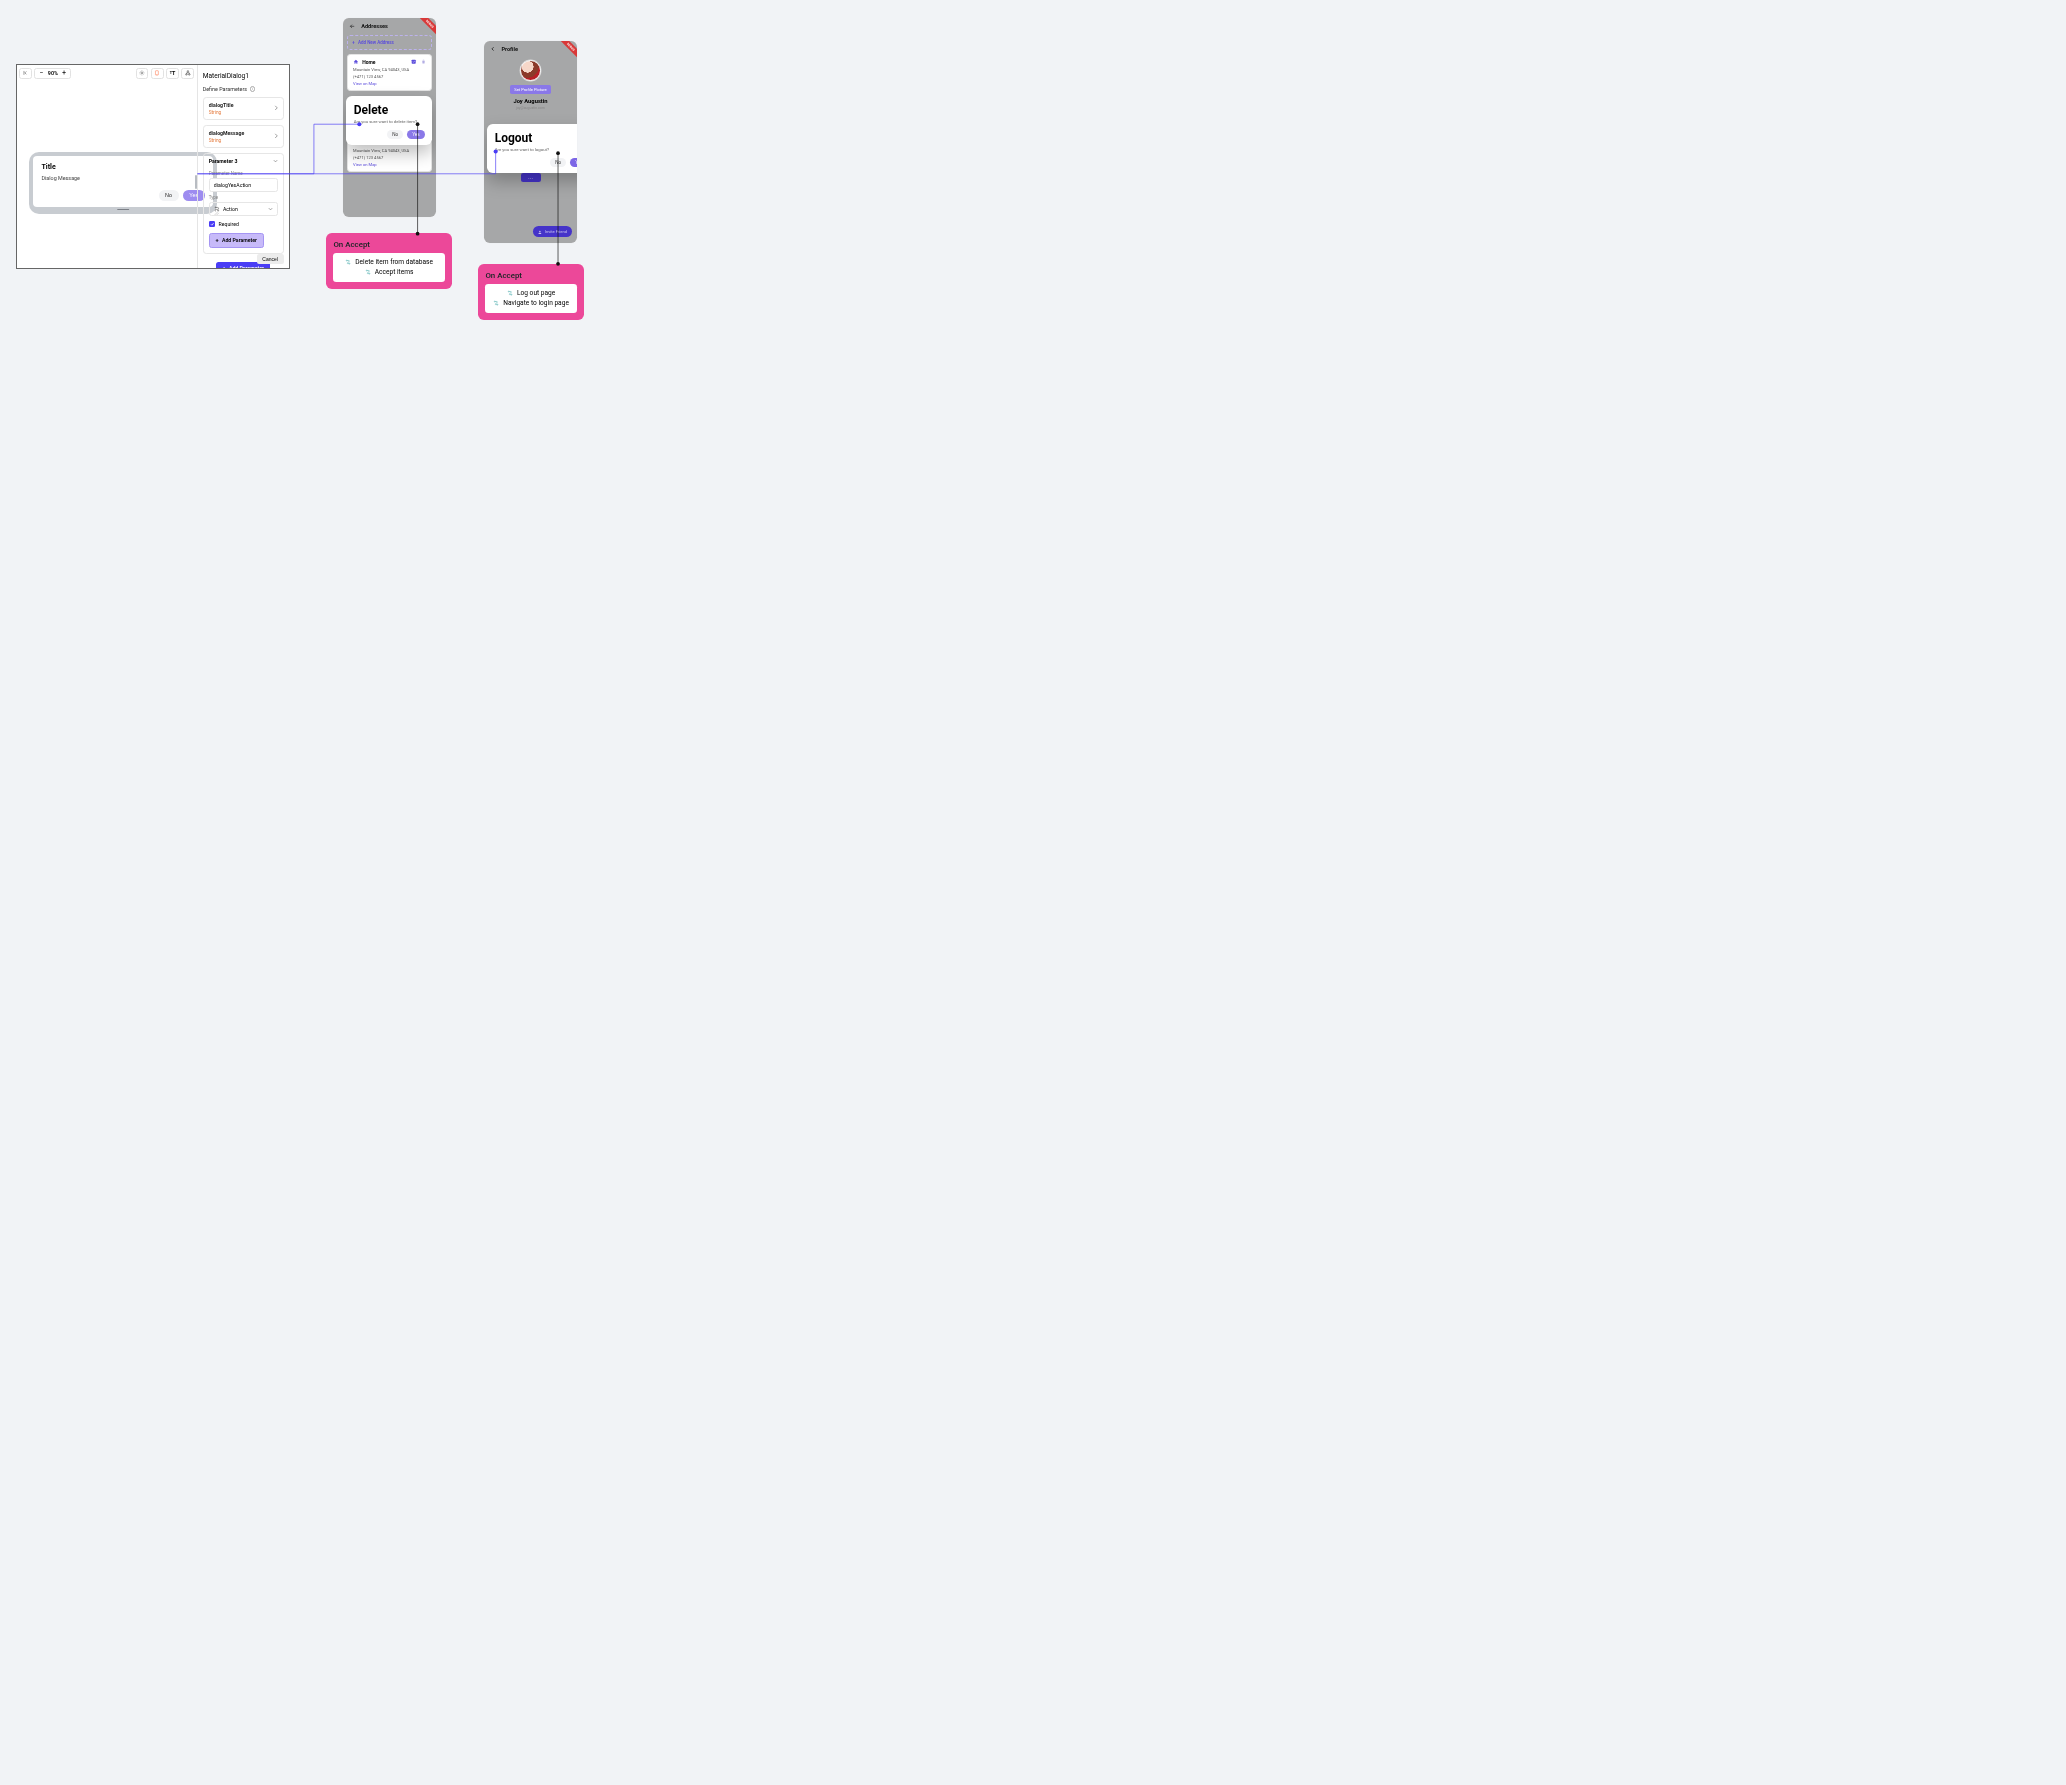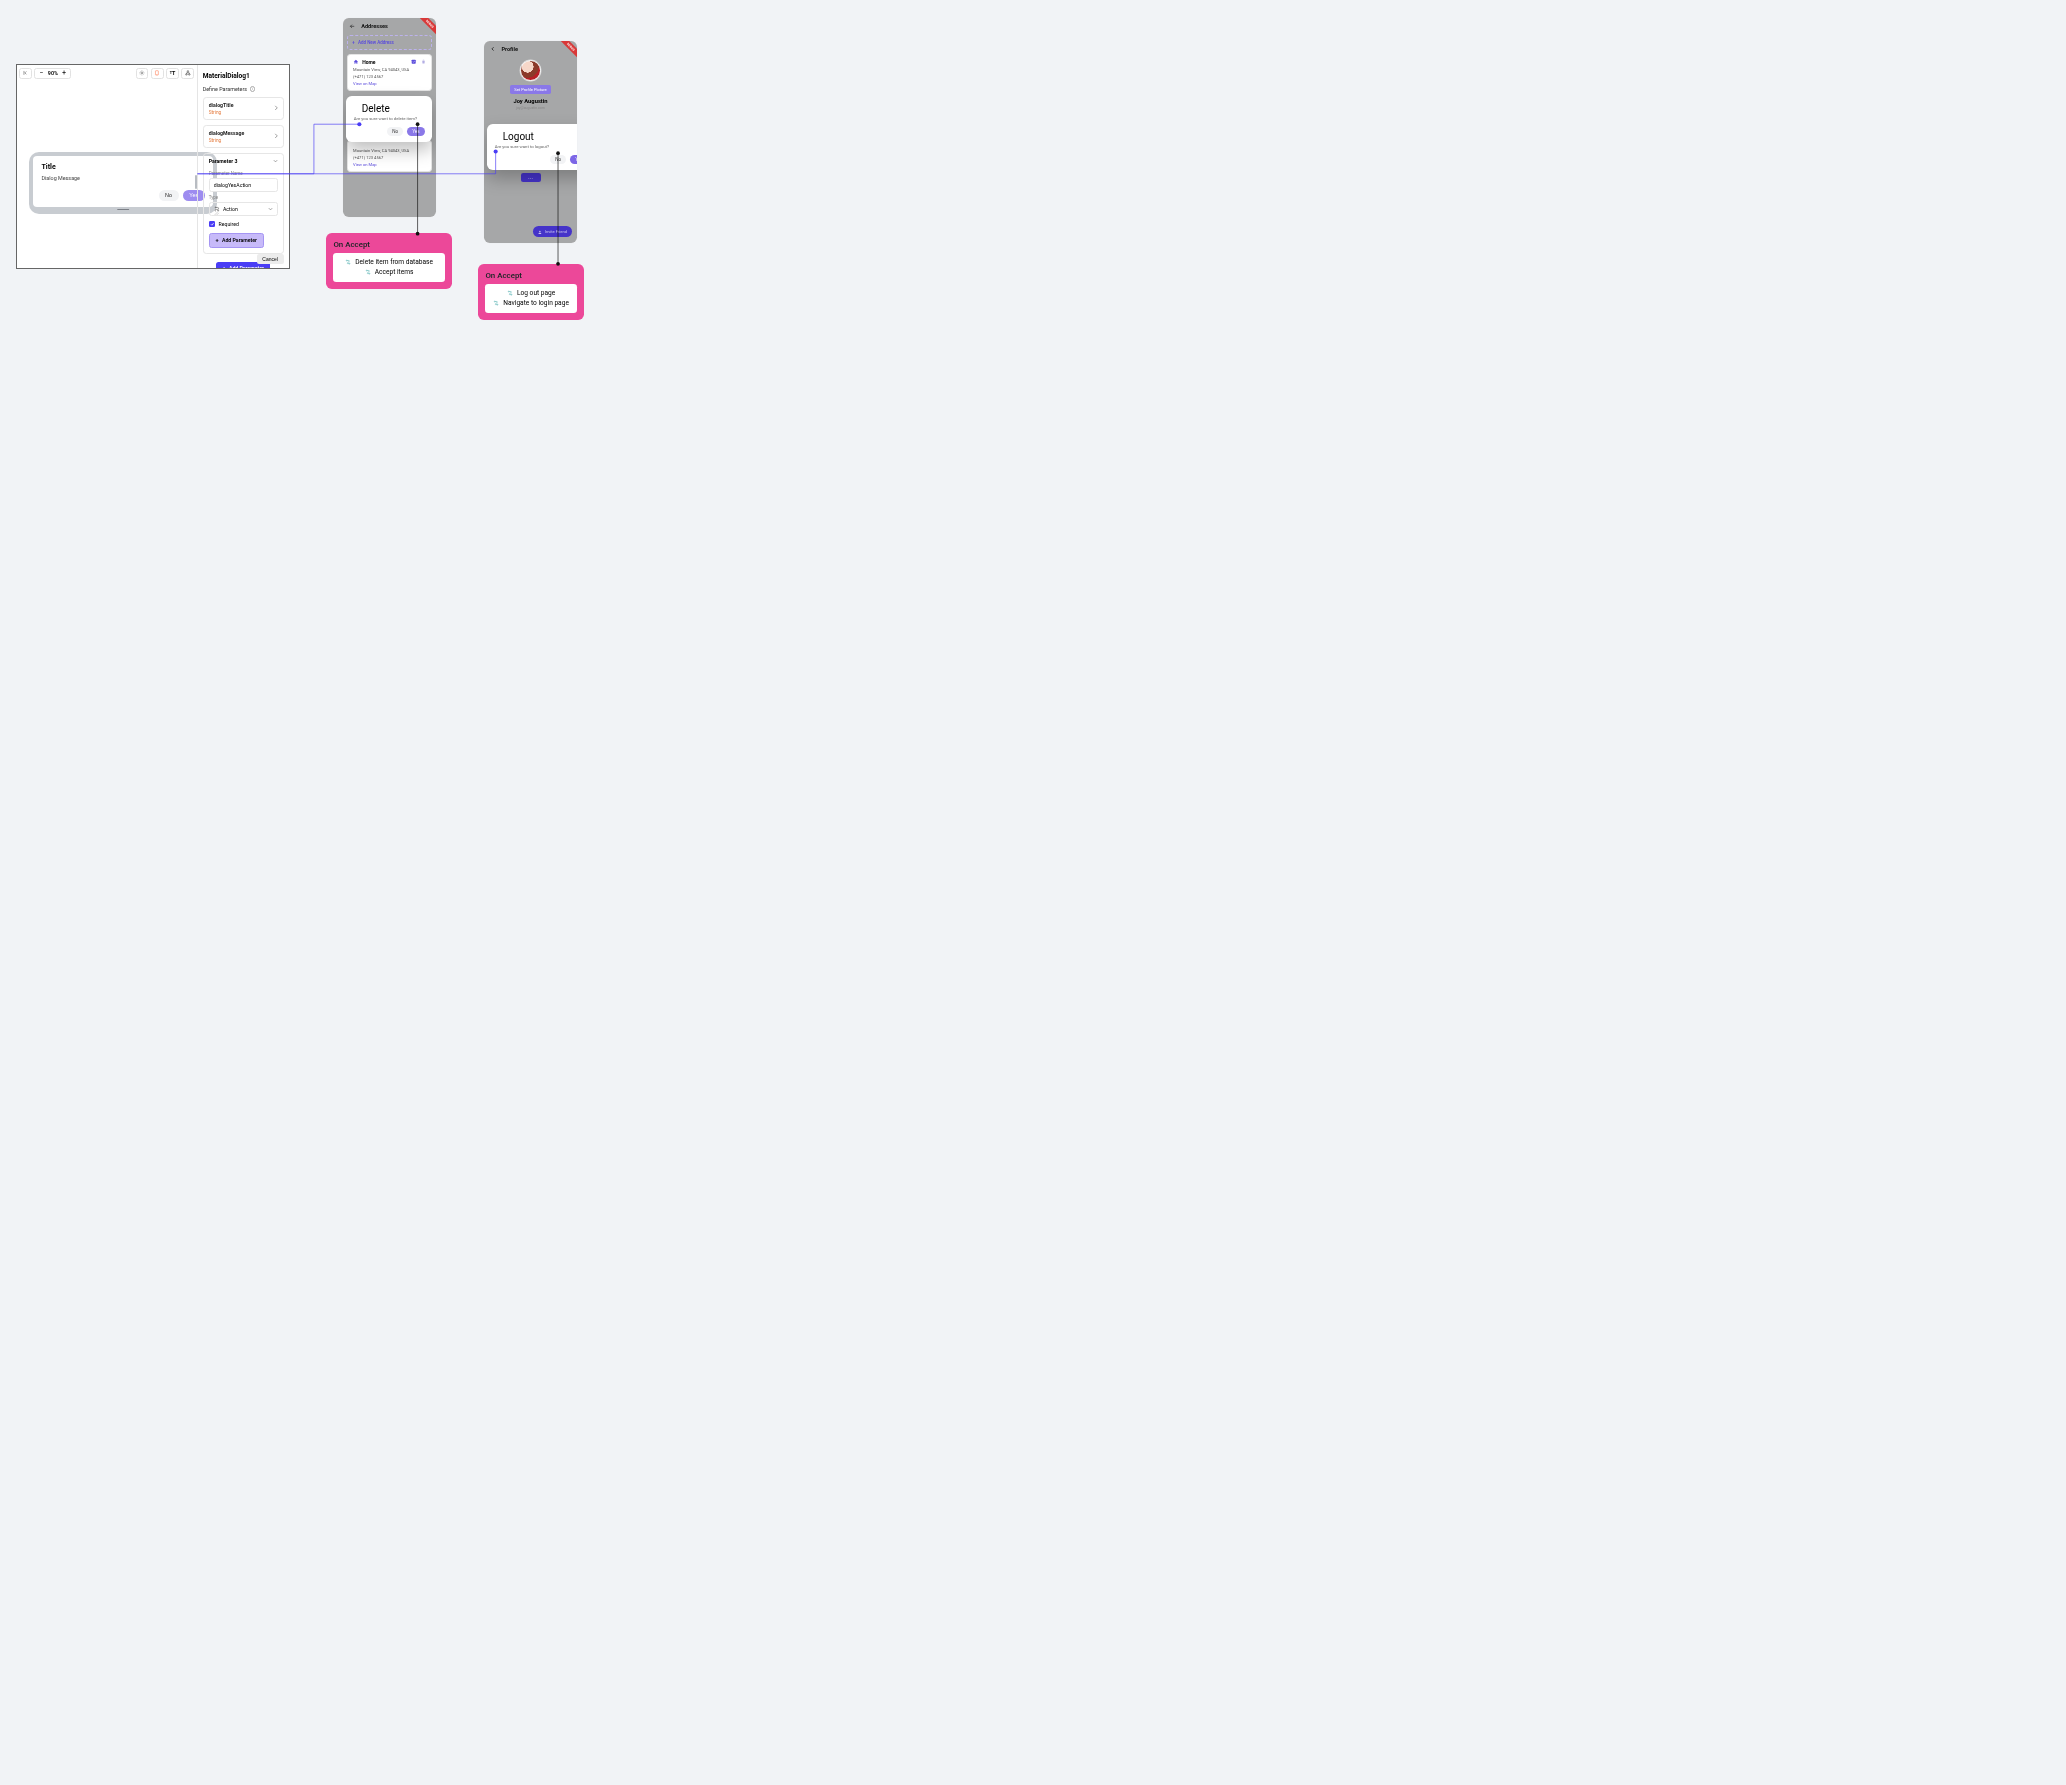--- a/index.html
+++ b/index.html
@@ -137,21 +137,21 @@
   
   .prop-panel {
     width: 94px;
     flex: 1;
     border-left: 0.4px solid #e5e5e5;
     display: flex; flex-direction: column;
     position: relative;
     padding: 6.6px 5px 5px;
     overflow: hidden;
   }
-  .prop-title { font-size: 6.6px; font-weight: 700; }
+  .prop-title { font-size: 6.6px; font-weight: 400; }
   .prop-sub {
     font-size: 5.4px; color: #333;
     margin-top: 6.6px;
     display: flex; align-items: center; gap: 2.5px;
   }
   .info-circle {
     width: 5.4px; height: 5.4px; border: 0.4px solid #aaa; border-radius: 50%;
     display: inline-flex; align-items: center; justify-content: center;
     font-size: 3.7px; color: #888;
   }
@@ -316,21 +316,21 @@
   .addr-link { font-size: 4.1px; color: #5a4bdc; margin-top: 2.1px; }
 
   .float-dialog {
     position: absolute;
     background: #fff;
     border-radius: 5.8px;
     box-shadow: 0 8.3px 16.5px rgba(0,0,0,0.25);
     padding: 6.6px 7.4px 5.8px;
     z-index: 30;
   }
-  .float-dialog .fd-title { font-weight: 400; font-size: 10px; margin-left: 8px; }
+  .float-dialog .fd-title { font-weight: 700; font-size: 12px; }
   .float-dialog .fd-msg { font-size: 4.3px; color: #666; margin-top: 2.5px; }
   .float-dialog .fd-actions { display: flex; justify-content: flex-end; gap: 3.3px; margin-top: 5.8px; }
   .fd-btn {
     border-radius: 6.6px;
     padding: 2.1px 5.4px;
     font-size: 4.5px;
     border: none;
     cursor: pointer;
   }
 

